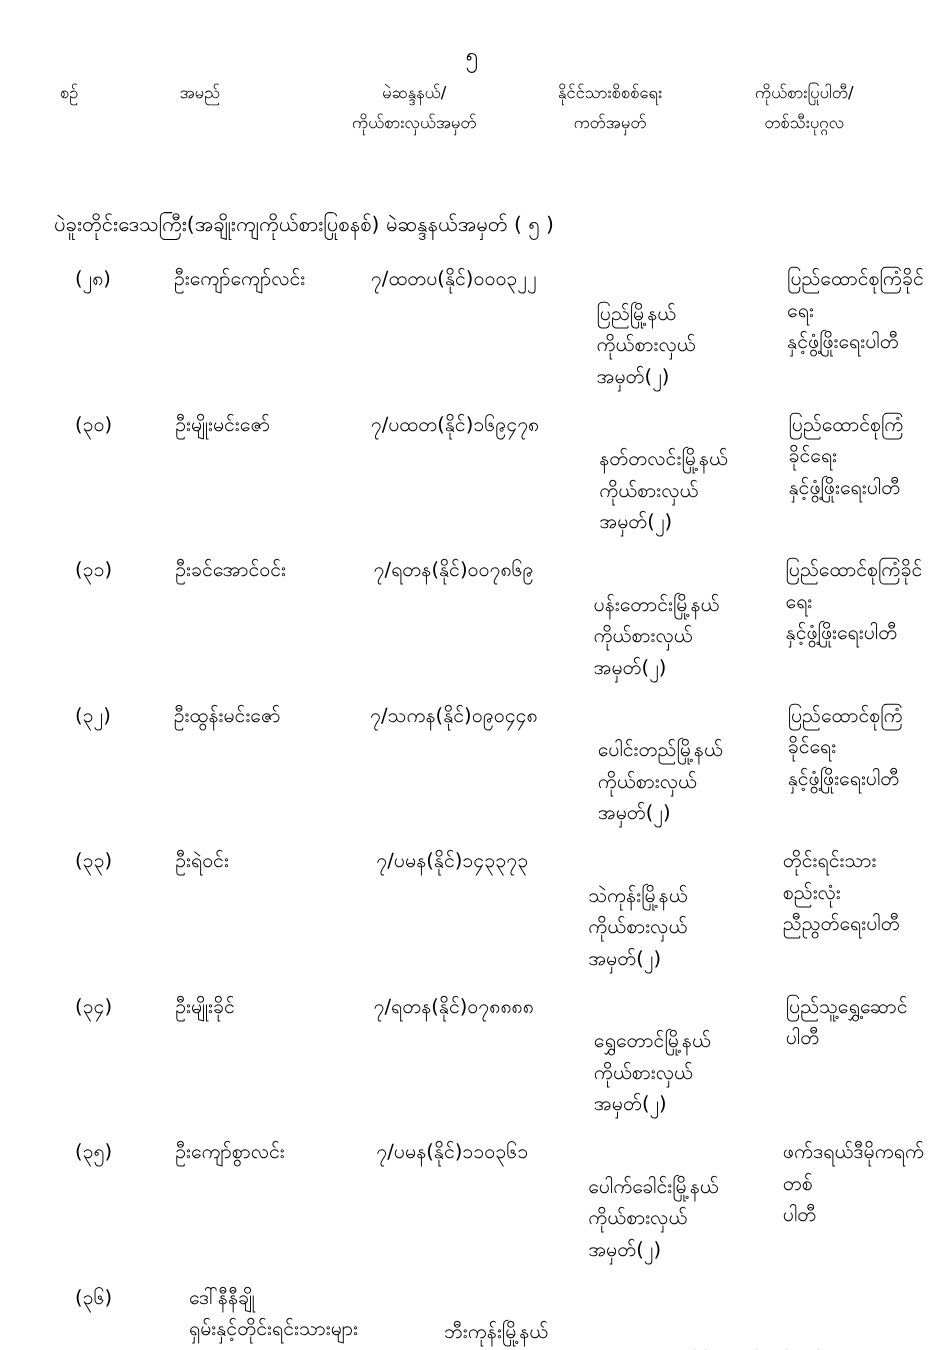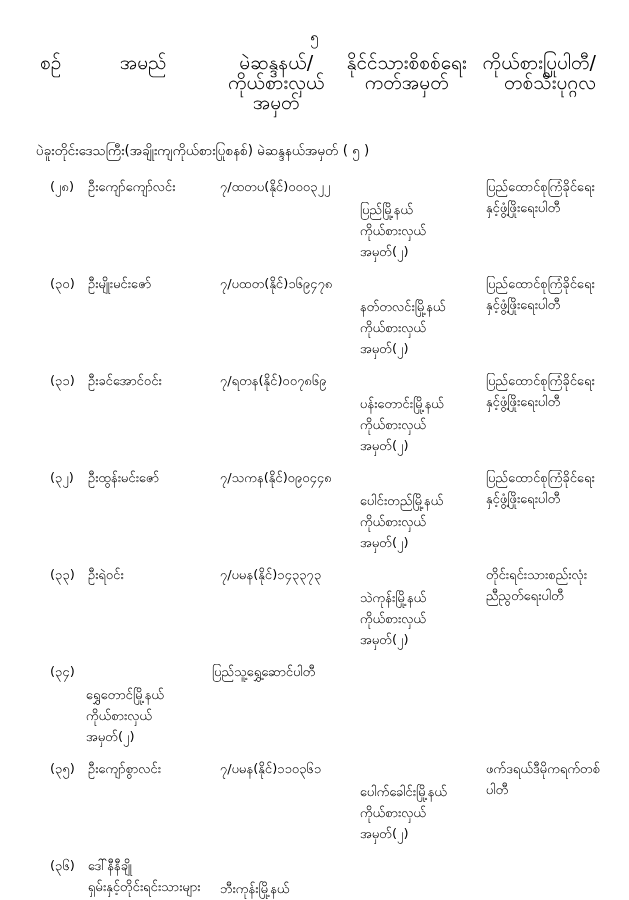--- a/index.html
+++ b/index.html
@@ -30,21 +30,21 @@
     text-align: center;
     font-size: 15px;
     line-height: 18px;
   }
   .table-head {
     position: absolute;
     top: 52px;
     left: 36px;
     width: 560px;
     display: flex;
-    font-size: 19px;
+    font-size: 11px;
     line-height: 20px;
   }
   .th {
     box-sizing: border-box;
     padding: 0;
   }
   .th-no {
     width: 62px;
     text-align: left;
     padding-left: 4px;
@@ -57,21 +57,21 @@
   .th-nrc {
     width: 140px;
     text-align: center;
   }
   .th-const {
     width: 122px;
     text-align: center;
   }
   .th-party {
     width: 120px;
-    text-align: right;
+    text-align: center;
   }
   .th-line2 {
     display: block;
   }
   .section-title {
     position: absolute;
     top: 140px;
     left: 36px;
     width: 580px;
     font-size: 13.5px;
@@ -82,20 +82,21 @@
     position: absolute;
     top: 176px;
     left: 36px;
     width: 580px;
   }
   .row {
     display: flex;
     font-size: 13px;
     line-height: 21px;
     margin-bottom: 11px;
+    gap: 38px;
   }
   .c {
     box-sizing: border-box;
   }
   .c-no {
     width: 48px;
     padding-left: 14px;
     white-space: nowrap;
   }
   .c-name {
@@ -236,20 +237,24 @@
         <span class="sub">အမှတ်(၂)</span>
       </div>
       <div class="c c-party">
         <span class="sub">တိုင်းရင်းသားစည်းလုံး</span>
         <span class="sub">ညီညွတ်ရေးပါတီ</span>
       </div>
     </div>
 
     <div class="row">
       <div class="c c-no">(၃၄)</div>
+      <div class="c c-name">
+        <span>ဦးမျိုးခိုင်</span>
+      </div>
+      <div class="c c-nrc">၇/ရတန(နိုင်)၀၇၈၈၈၈</div>
       <div class="c c-const">
         <span class="sub">ရွှေတောင်မြို့နယ်</span>
         <span class="sub">ကိုယ်စားလှယ်</span>
         <span class="sub">အမှတ်(၂)</span>
       </div>
       <div class="c c-party">
         <span class="sub">ပြည်သူ့ရွှေ့ဆောင်ပါတီ</span>
       </div>
     </div>
 

